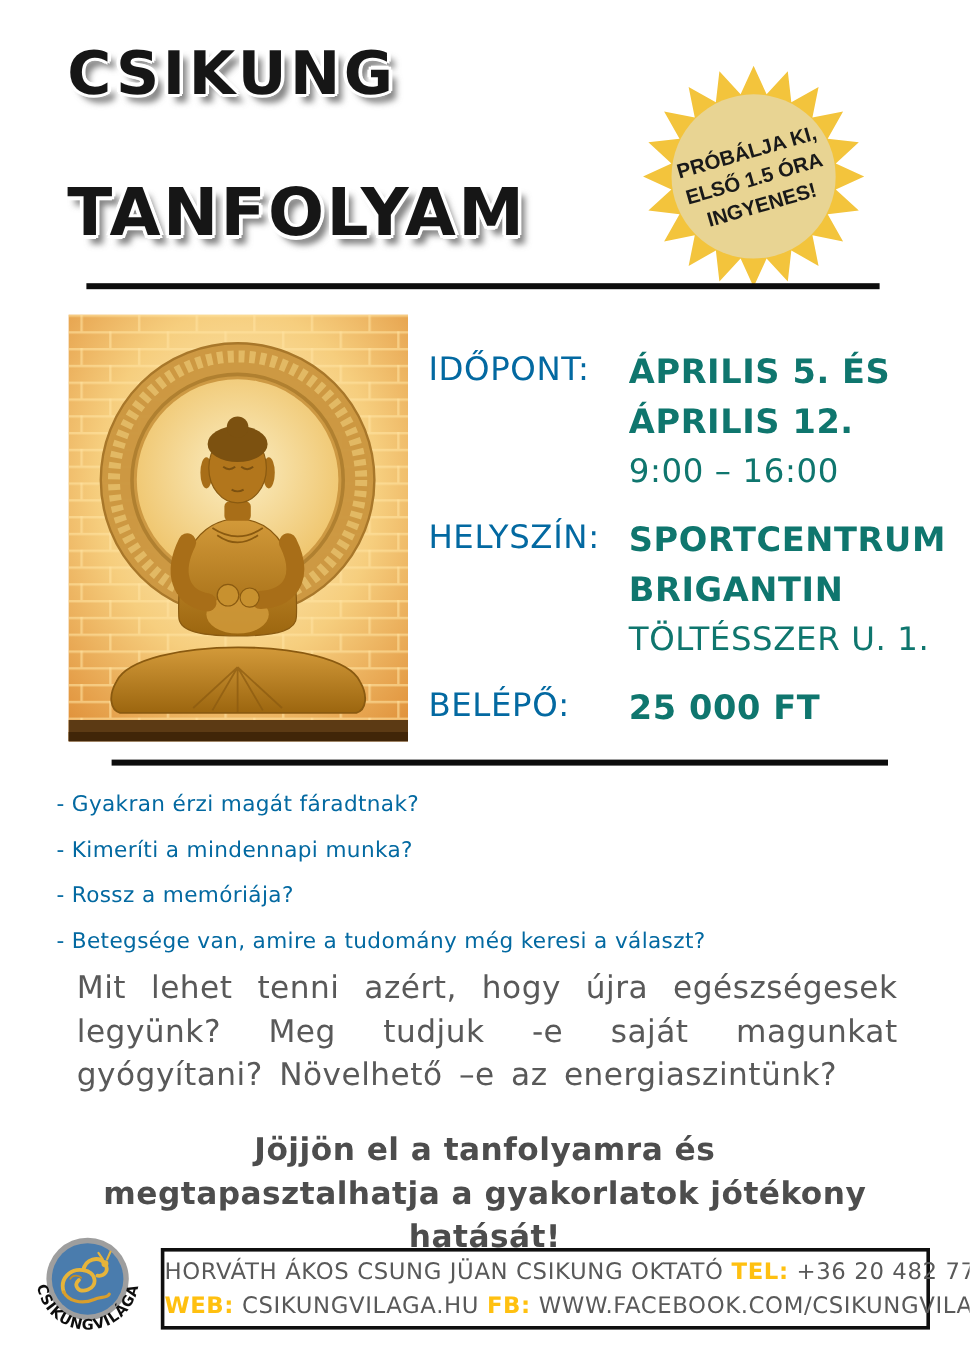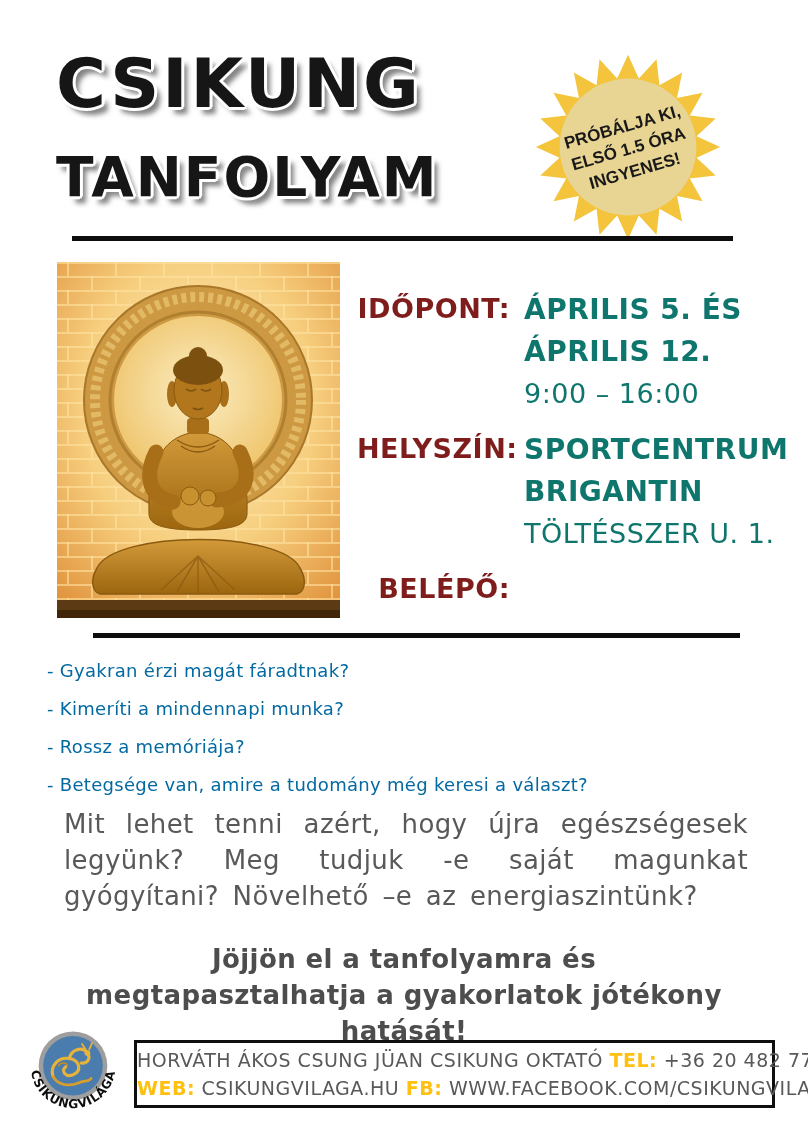--- a/index.html
+++ b/index.html
@@ -5,40 +5,40 @@
   html,body{margin:0;padding:0;background:#ffffff;}
   body{width:808px;height:1137px;position:relative;overflow:hidden;
        font-family:"DejaVu Sans",sans-serif;}
   .abs{position:absolute;}
 
   
   .title{color:#161616;font-weight:bold;line-height:1;white-space:nowrap;
     text-shadow:-2px -2px 0 #fff,2px -2px 0 #fff,-2px 2px 0 #fff,2px 2px 0 #fff,
                 -3px 0 0 #fff,3px 0 0 #fff,0 -3px 0 #fff,0 3px 0 #fff,
                 6px 7px 5px rgba(90,90,90,.75);}
-  #title1{left:56px;top:50px;font-size:68px;letter-spacing:3px;}
+  #title1{left:56px;top:36px;font-size:50px;letter-spacing:3px;}
   #title2{left:56px;top:150px;font-size:55px;letter-spacing:2px;}
 
   
   .rule{background:#0d0d0d;height:5px;}
   #rule1{left:72px;top:236px;width:661px;}
   #rule2{left:93px;top:633px;width:647px;}
 
   
   #badge{left:533px;top:52px;width:190px;height:190px;}
   #badge text{font-family:"Liberation Sans",sans-serif;font-weight:bold;fill:#191919;}
 
   
   #photo{left:57px;top:262px;width:283px;height:356px;}
 
   
   #info{left:357px;top:289px;width:414px;display:grid;
         grid-template-columns:153px 1fr;column-gap:14px;row-gap:14px;}
-  .info-label{text-align:right;font-weight:bold;font-size:27px;line-height:40px;
-              color:#7f1d1d;letter-spacing:.5px;}
+  .info-label{font-weight:normal;font-size:27px;line-height:40px;
+              color:#0369a1;letter-spacing:.5px;}
   .info-values{color:#0f766e;font-size:28px;line-height:42px;letter-spacing:.5px;}
   .v-bold{font-weight:bold;}
   .v-reg{font-weight:normal;font-size:27px;}
 
   
   #questions{left:47px;top:652px;width:700px;color:#0369a1;font-size:18px;
              line-height:38px;letter-spacing:.3px;}
 
   
   #paragraph{left:64px;top:806px;width:684px;color:#595959;font-size:26px;
@@ -140,20 +140,23 @@
   </div>
 
   <div class="info-label">HELYSZÍN:</div>
   <div class="info-values">
     <div class="v-bold">SPORTCENTRUM</div>
     <div class="v-bold">BRIGANTIN</div>
     <div class="v-reg">TÖLTÉSSZER U. 1.</div>
   </div>
 
   <div class="info-label">BELÉPŐ:</div>
+  <div class="info-values">
+    <div class="v-bold">25 000 FT</div>
+  </div>
 </div>
 
 <div class="abs rule" id="rule2"></div>
 
 <div class="abs" id="questions">
   <div>- Gyakran érzi magát fáradtnak?</div>
   <div>- Kimeríti a mindennapi munka?</div>
   <div>- Rossz a memóriája?</div>
   <div>- Betegsége van, amire a tudomány még keresi a választ?</div>
 </div>

